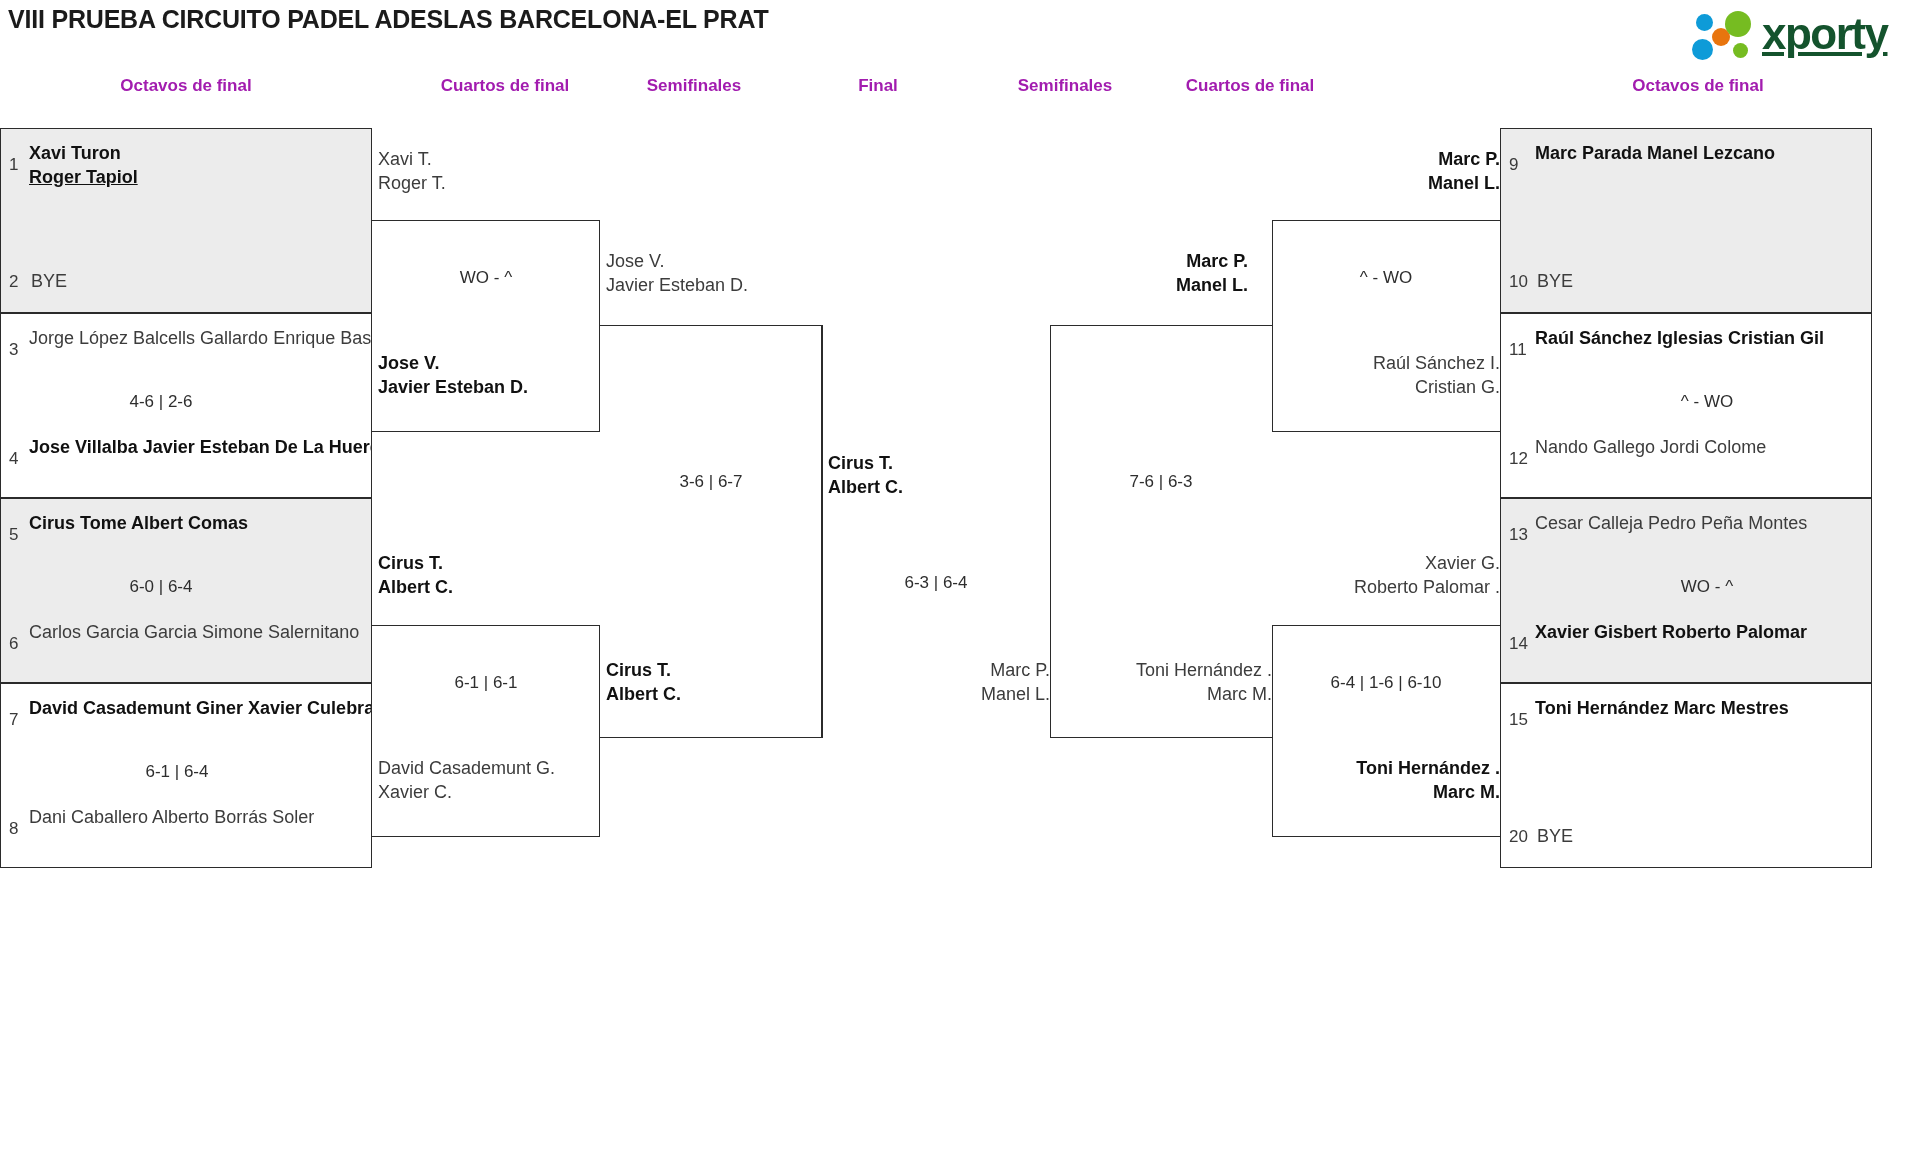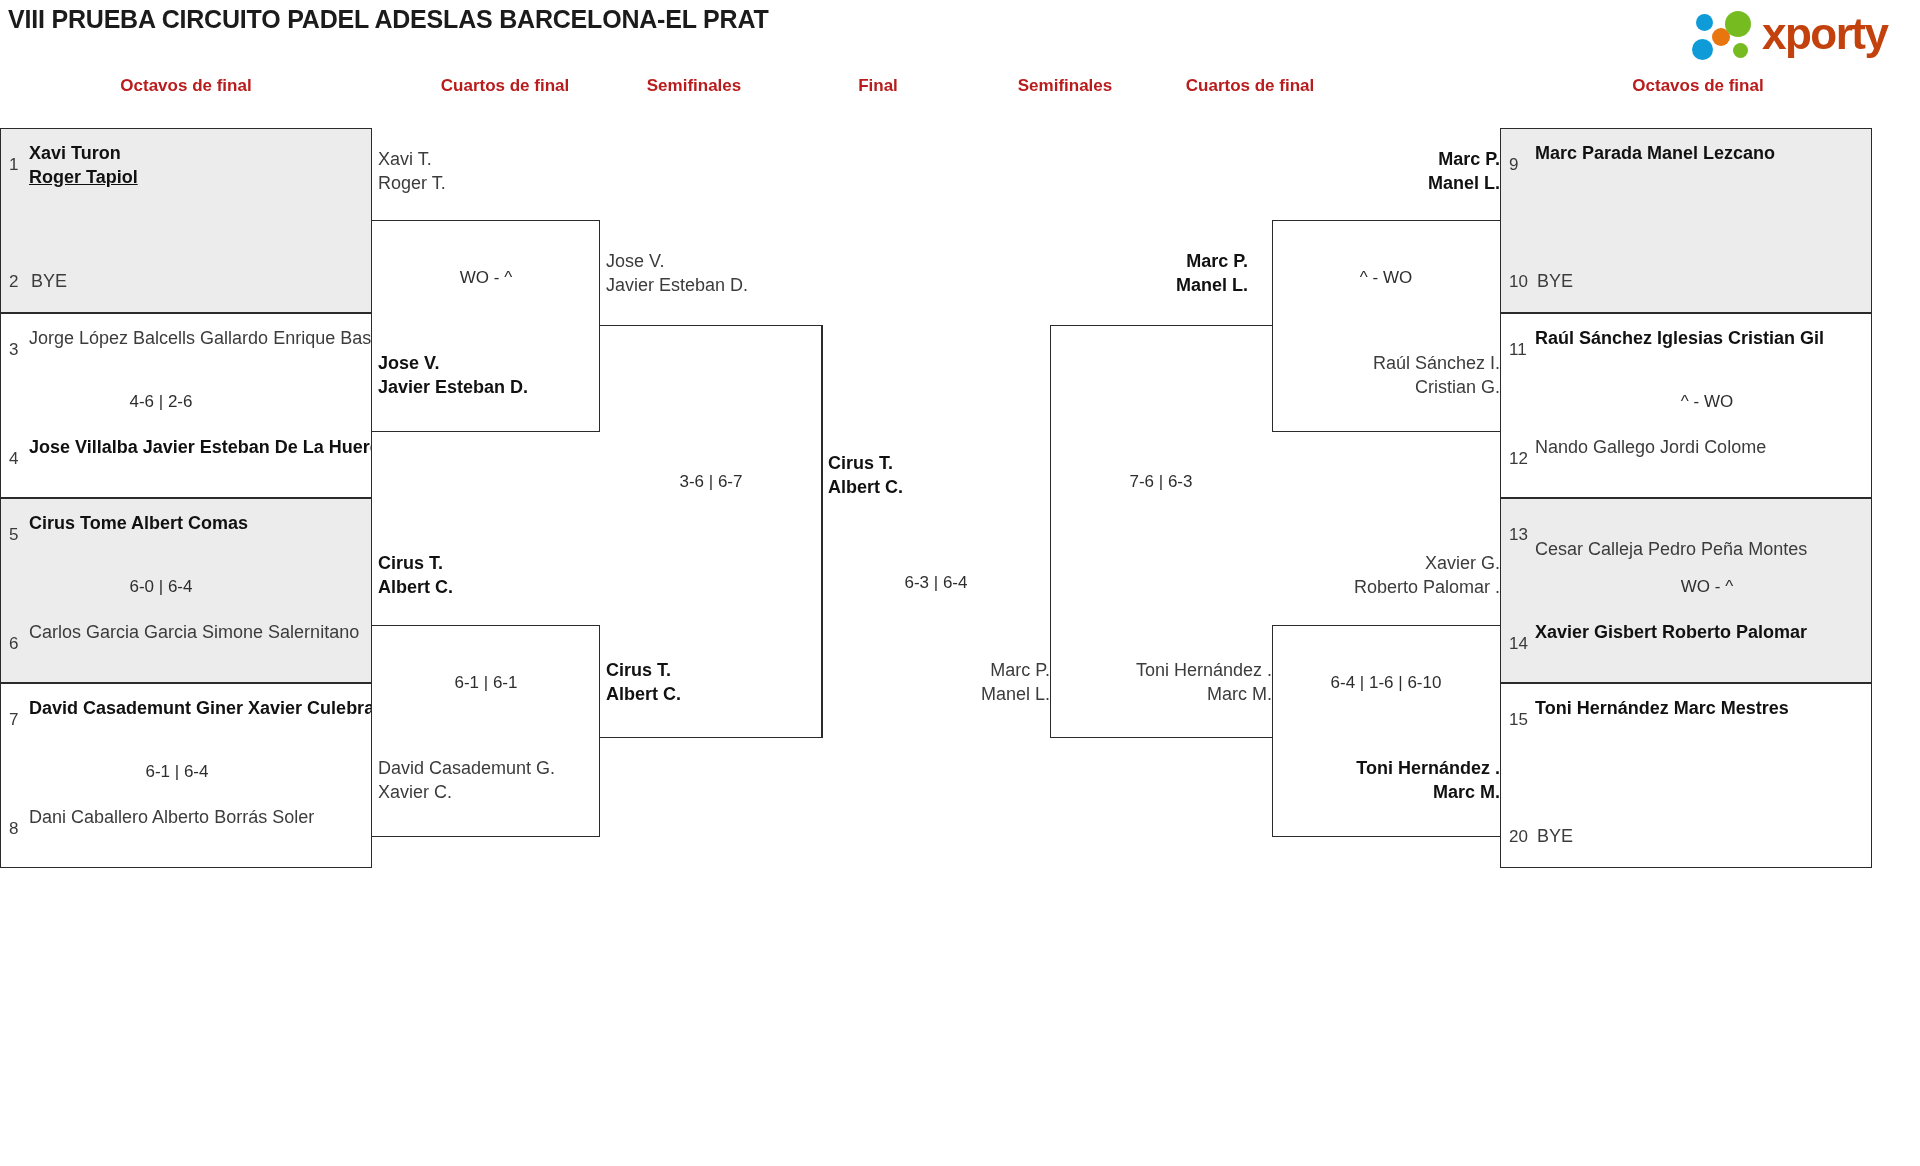--- a/index.html
+++ b/index.html
@@ -35,33 +35,34 @@
     letter-spacing: -0.2px;
     line-height: 1.33;
     white-space: nowrap;
   }
 
   
   .logo { position: absolute; right: 14px; top: 6px; width: 216px; height: 56px; }
   .logo-word {
     position: absolute; left: 72px; top: 2px;
     font-size: 44px; font-weight: 700;
-    color: #c2410c; letter-spacing: -1.5px;
+    color: #14532d; letter-spacing: -1.5px;
     line-height: 52px;
+    text-decoration: underline;
   }
   .dot { position: absolute; border-radius: 50%; }
 
   
   .round-hd {
     position: absolute;
     top: 76px;
     font-size: 17px;
     font-weight: 700;
     text-align: center;
-    color: #b91c1c;
+    color: #a21caf;
     white-space: nowrap;
   }
 
   
   .seedcell {
     position: absolute;
     border: 1px solid #2b2b2b;
     background: #ffffff;
     overflow: hidden;
   }
@@ -304,21 +305,21 @@
     <div class="seed-score" style="left:46px; top:78px; width:320px;">^ - WO</div>
     <div class="seed-num" style="left:8px; top:136px;">12</div>
     <div class="seed-names lose" style="left:34px; top:121px;">
       <span>Nando Gallego</span>
       <span>Jordi Colome</span>
     </div>
   </div>
 
   <div class="seedcell shade" style="left:1500px; top:498px; width:372px; height:185px;">
     <div class="seed-num" style="left:8px; top:27px;">13</div>
-    <div class="seed-names lose" style="left:34px; top:12px;margin-top:26px;">
+    <div class="seed-names lose" style="left:34px; top:12px;">
       <span>Cesar Calleja</span>
       <span>Pedro Peña Montes</span>
     </div>
     <div class="seed-score" style="left:46px; top:78px; width:320px;">WO - ^</div>
     <div class="seed-num" style="left:8px; top:136px;">14</div>
     <div class="seed-names win" style="left:34px; top:121px;">
       <span>Xavier Gisbert</span>
       <span>Roberto Palomar</span>
     </div>
   </div>

